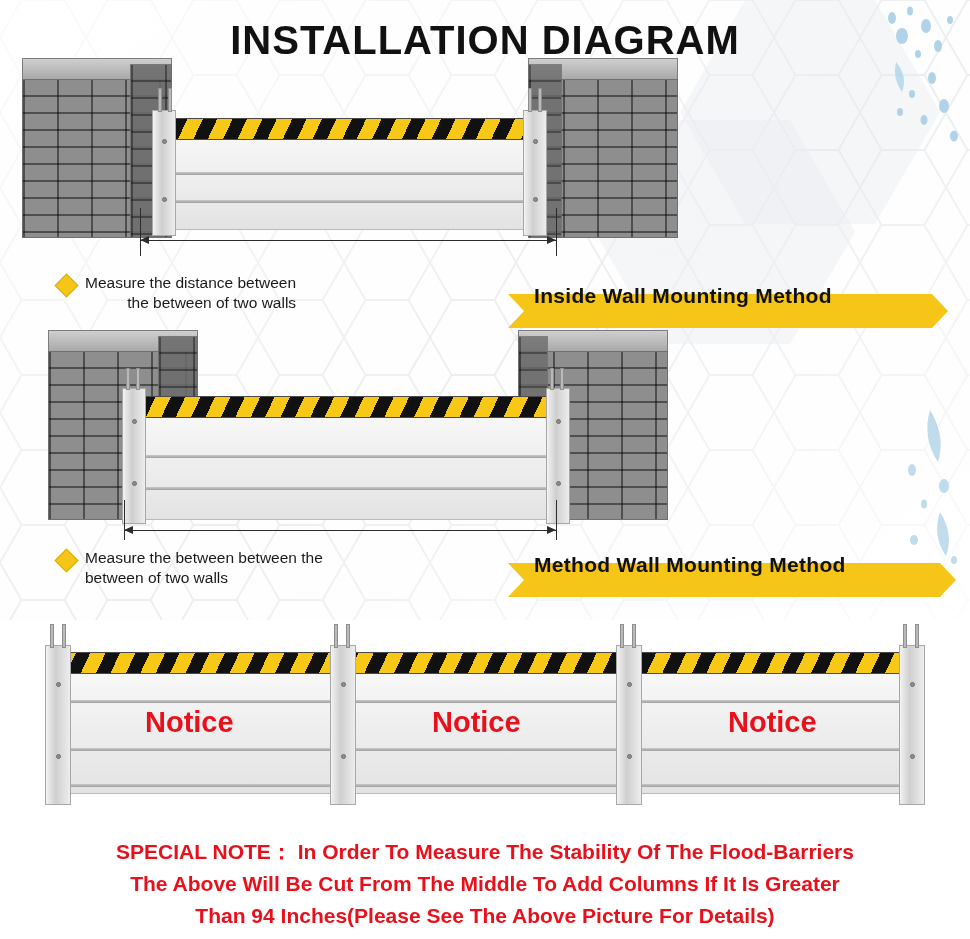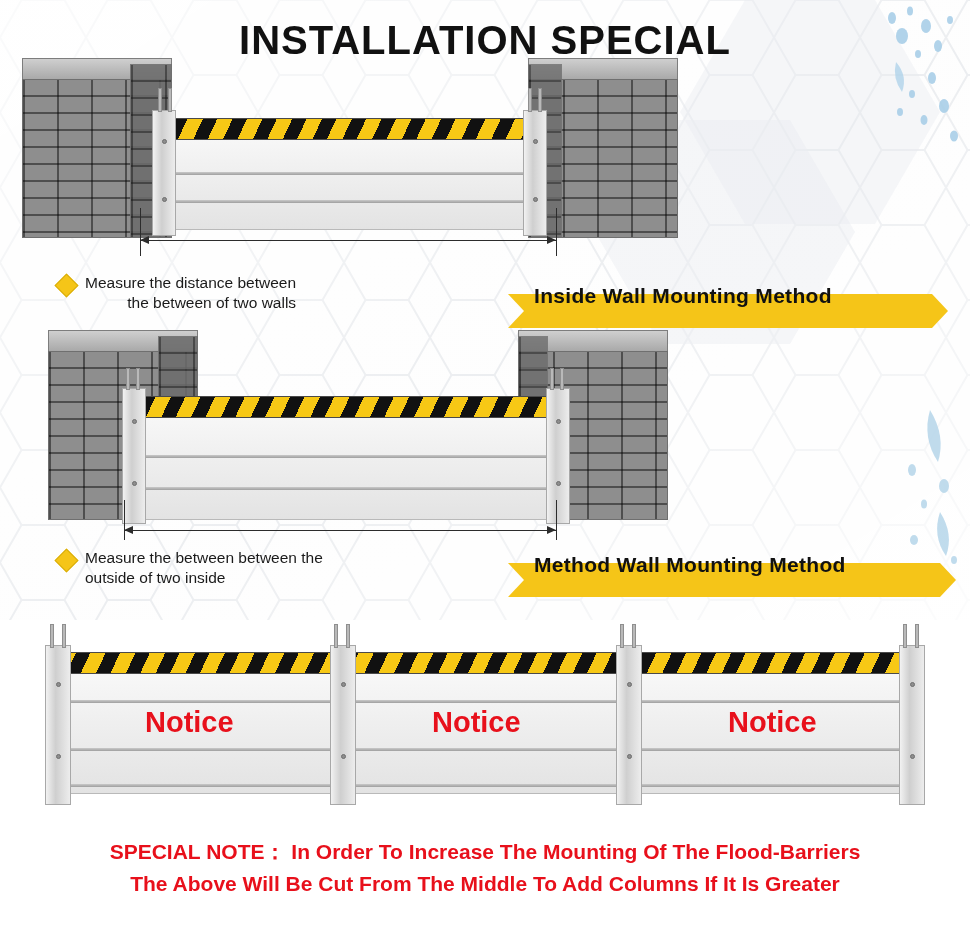--- a/index.html
+++ b/index.html
@@ -173,21 +173,21 @@
     <path d="M40 10 q16 26 8 52 q-16 -24 -8 -52z"></path>
     <ellipse cx="22" cy="70" rx="4" ry="6"></ellipse>
     <ellipse cx="54" cy="86" rx="5" ry="7"></ellipse>
     <ellipse cx="34" cy="104" rx="3" ry="4.5"></ellipse>
     <path d="M50 112 q14 22 6 44 q-14 -20 -6 -44z"></path>
     <ellipse cx="24" cy="140" rx="4" ry="5"></ellipse>
     <ellipse cx="64" cy="160" rx="3" ry="4"></ellipse>
   </g>
 </svg>
 
-<div class="title">INSTALLATION SPECIAL</div>
+<div class="title">INSTALLATION DIAGRAM</div>
 
 <div class="pillar" style="left:22px; top:58px; width:150px; height:180px;">
   <div class="top" style="width:150px;"></div>
   <div class="brickface" style="top:21px; height:159px;"></div>
   <div class="brickface dark" style="left:108px; top:6px; width:42px; height:174px; opacity:.88;"></div>
 </div>
 
 <div class="pillar" style="left:528px; top:58px; width:150px; height:180px;">
   <div class="top" style="width:150px;"></div>
   <div class="brickface" style="top:21px; height:159px;"></div>
@@ -265,21 +265,21 @@
 <div class="tick" style="left:124px; top:500px; height:40px;"></div>
 <div class="tick" style="left:556px; top:500px; height:40px;"></div>
 <div class="dimline" style="left:124px; top:530px; width:432px;"></div>
 <div class="arrowL" style="left:124px; top:526px;"></div>
 <div class="arrowR" style="left:547px; top:526px;"></div>
 
 <div class="callout" style="left:58px; top:548px; width:420px;">
   <div class="diamond"></div>
   <div class="callout-text">
     <div>Measure the between between the</div>
-    <div>outside of two inside</div>
+    <div>between of two walls</div>
   </div>
 </div>
 
 <div class="banner" style="left:508px; top:555px; width:448px;">
   <div class="ribbon-left"></div>
   <div class="ribbon-body" style="width:416px;"></div>
   <div class="ribbon-right"></div>
   <div class="banner-label">Method Wall Mounting Method</div>
 </div>
 
@@ -312,15 +312,16 @@
 <div class="rod" style="left:620px; top:624px; height:24px;"></div>
 <div class="rod" style="left:632px; top:624px; height:24px;"></div>
 <div class="rod" style="left:903px; top:624px; height:24px;"></div>
 <div class="rod" style="left:915px; top:624px; height:24px;"></div>
 
 <div class="notice" style="left:145px; top:706px;">Notice</div>
 <div class="notice" style="left:432px; top:706px;">Notice</div>
 <div class="notice" style="left:728px; top:706px;">Notice</div>
 
 <div class="special-note">
-  <div>SPECIAL NOTE：  In Order To Increase The Mounting Of The Flood-Barriers</div>
+  <div>SPECIAL NOTE：  In Order To Measure The Stability Of The Flood-Barriers</div>
   <div>The Above Will Be Cut From The Middle To Add Columns If It Is Greater</div>
+  <div>Than 94 Inches(Please See The Above Picture For Details)</div>
 </div>
 
 </body></html>

